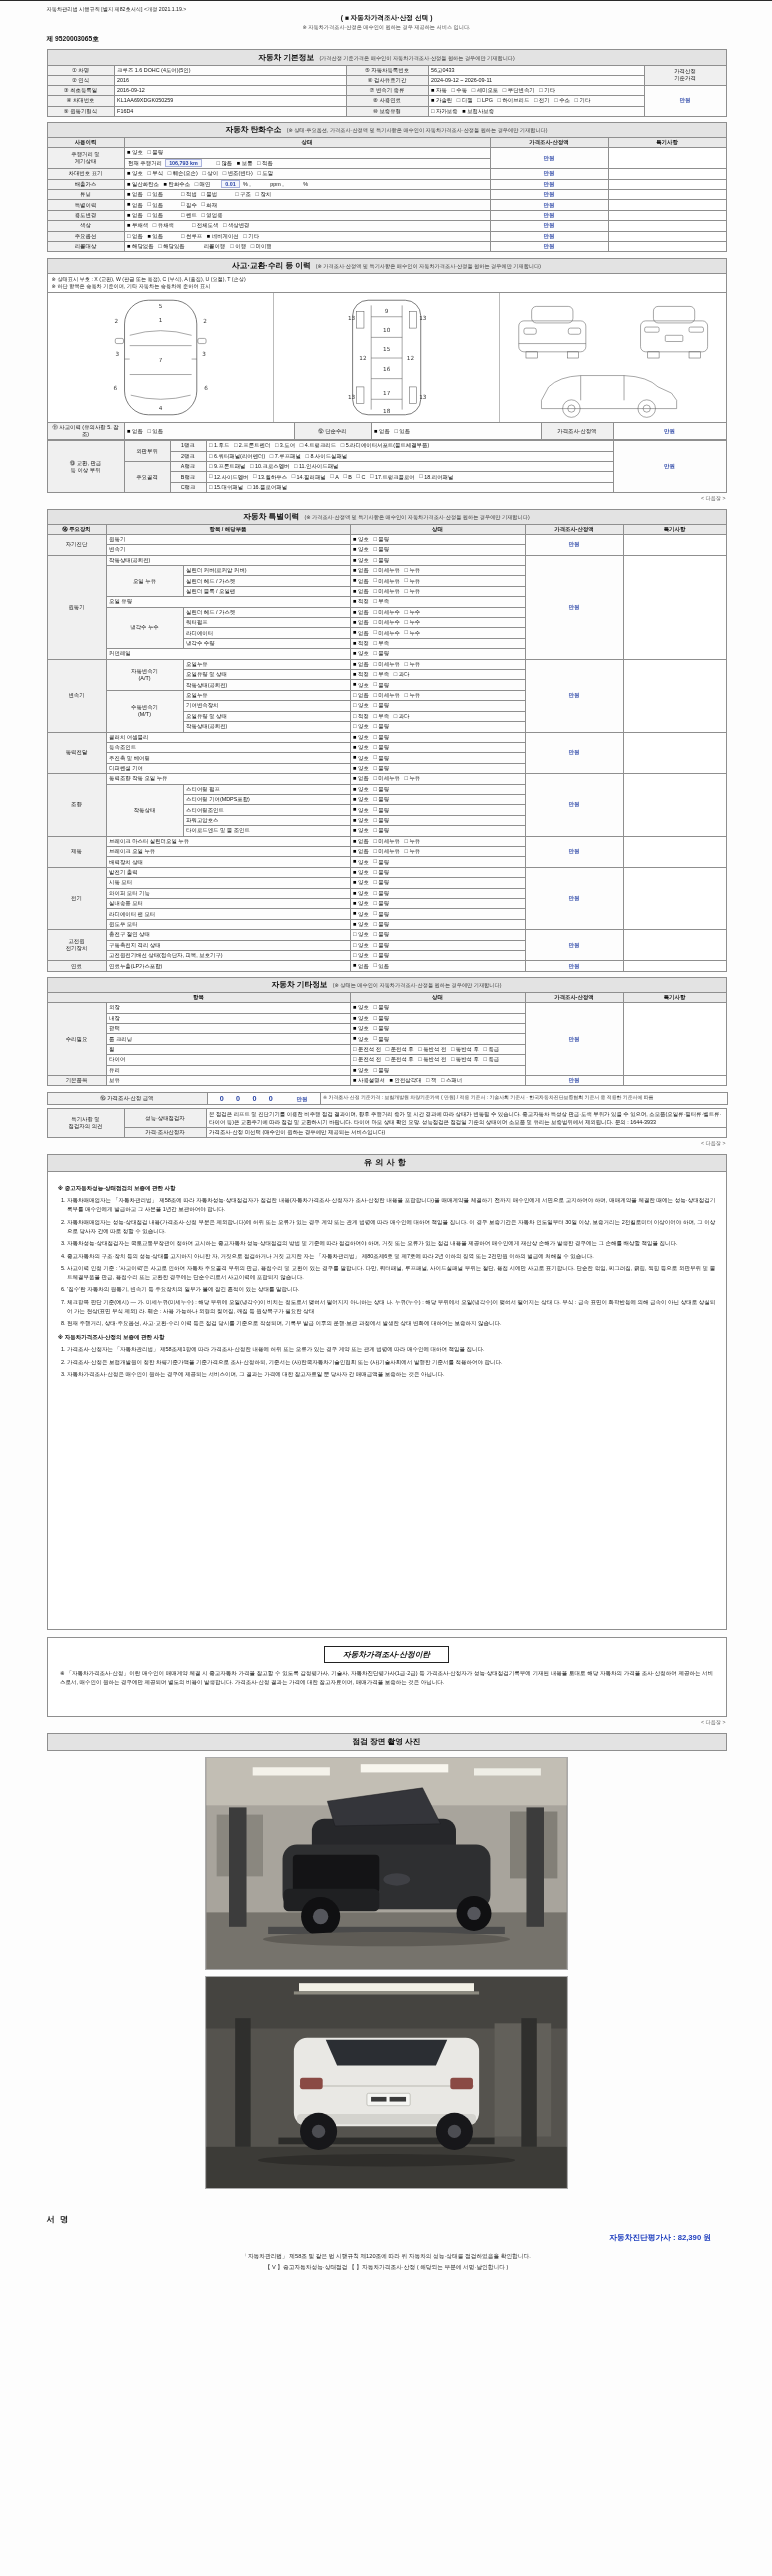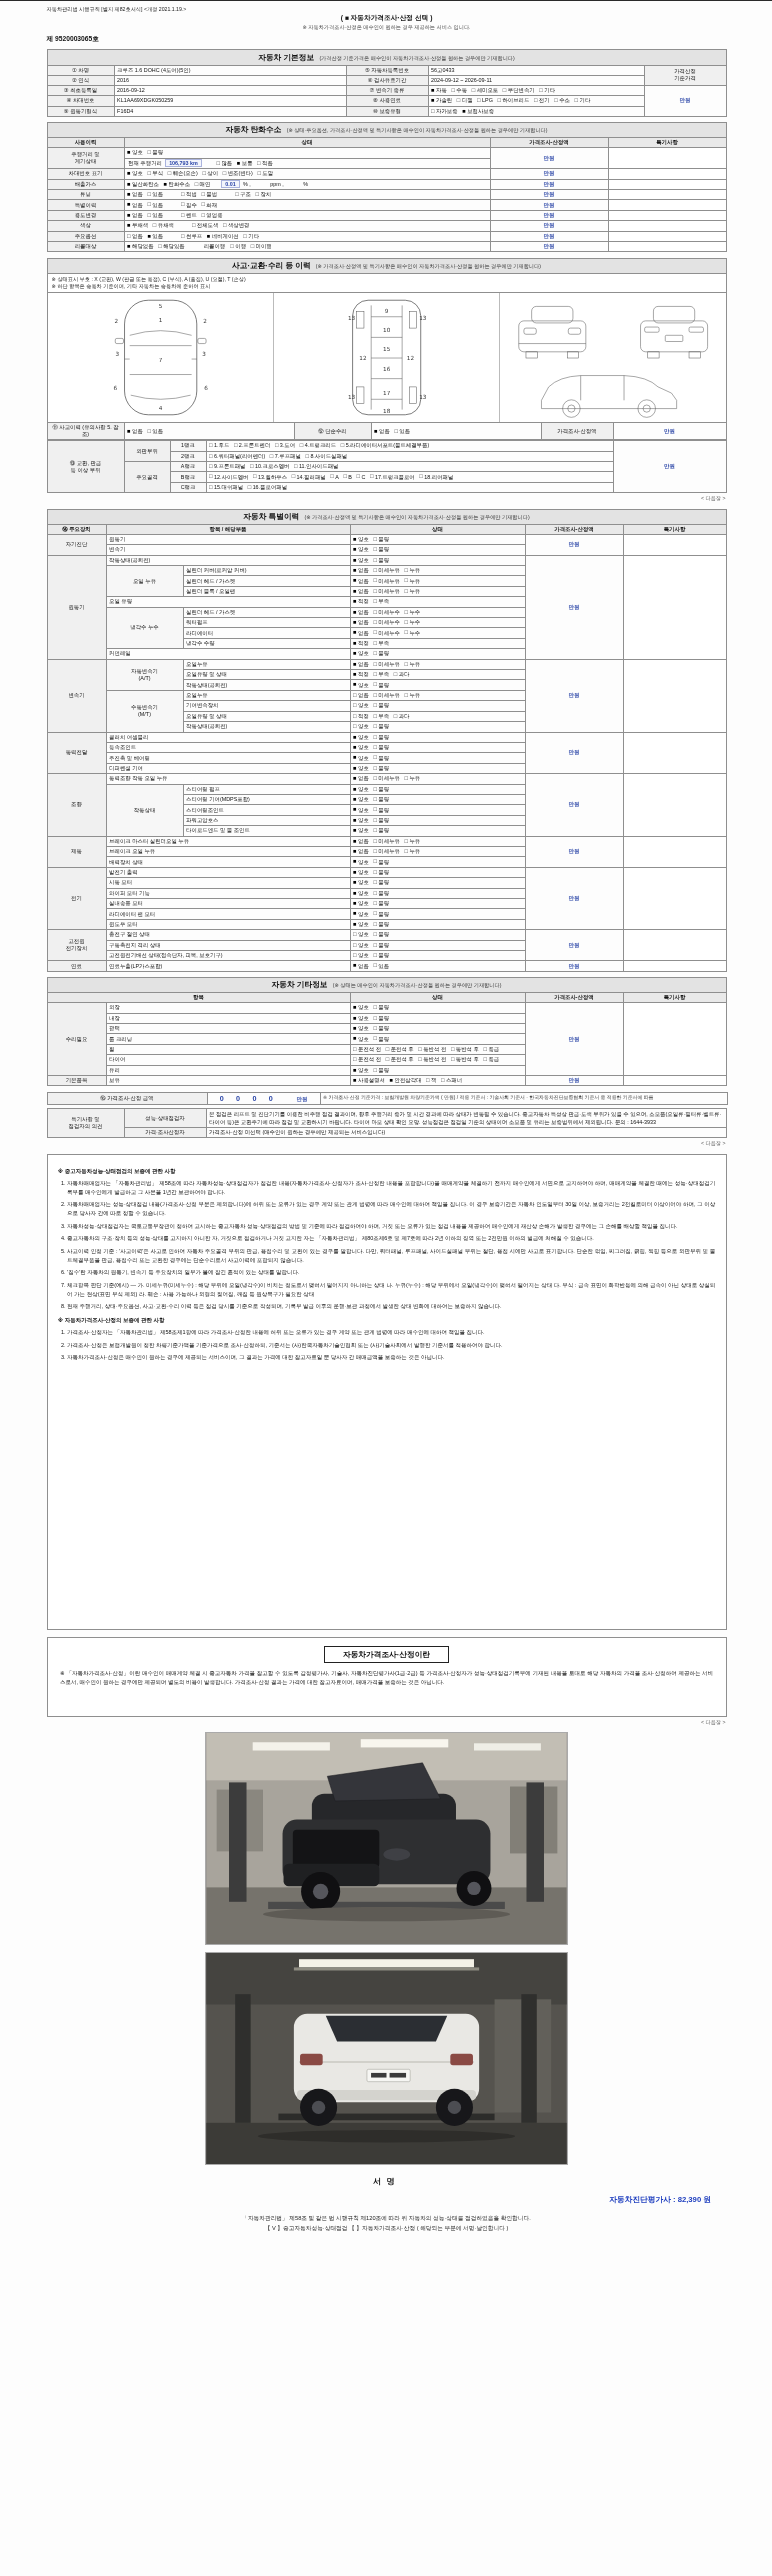--- a/index.html
+++ b/index.html
@@ -42,27 +42,27 @@
   .sumnote{font-size:4.9px;color:#333;text-align:left;}
   .notice-box{border:0.5px solid #8f8f8f;margin-top:6.2px;background:#fff;min-height:474px;}
   .notice-title{background:#e3e3e3;border-bottom:0.5px solid #8f8f8f;text-align:center;
                 font-size:8.2px;font-weight:bold;letter-spacing:3.1px;padding:2.6px 0;}
   .notice-body{padding:7.2px 10.3px;font-size:5.5px;line-height:1.62;text-align:justify;}
   .notice-sub{font-weight:bold;margin:5.2px 0 3.1px;}
   ol.nlist{margin:0 0 2.1px 9.3px;padding:0;}
   ol.nlist li{margin-bottom:3.6px;}
   .survey-box{border:0.5px solid #8f8f8f;margin-top:7.2px;background:#fff;padding:8.2px 12.4px;min-height:62px;}
   .survey-title{width:fit-content;margin:0 auto 6.2px;border:1px solid #222;padding:2.6px 17.5px;
-                font-weight:bold;font-size:7.7px;}
+                font-weight:bold;font-size:7.7px;font-style:italic;}
   .survey-text{font-size:5.5px;line-height:1.65;text-align:justify;}
   .photo-head{background:#e3e3e3;border:0.5px solid #8f8f8f;text-align:center;padding:2.6px 0;
               font-size:7.7px;font-weight:bold;margin-top:7.2px;}
   .photo{width:361px;height:211px;margin:6.2px auto;border:0.5px solid #aaa;background:#888;}
   .photo svg{display:block;width:100%;height:100%;}
-  .sign-label{text-align:center;font-size:8.2px;font-weight:bold;letter-spacing:5.2px;margin-top:11px;}
+  .sign-label{font-size:8.2px;font-weight:bold;letter-spacing:5.2px;margin-top:25px;}
   .fee{text-align:right;color:#1f3fbf;font-weight:bold;font-size:7.7px;margin:8.2px 15.5px 0;}
   .footer{margin-top:8.2px;text-align:center;font-size:5.7px;line-height:1.8;padding-bottom:15.5px;color:#222;}
   svg text{font-family:"DejaVu Sans",sans-serif;}
 </style>
 </head>
 <body>
 
 <div class="page">
 
   <div class="formref">자동차관리법 시행규칙 [별지 제82호서식] &lt;개정 2021.1.19.&gt;</div>
@@ -1296,20 +1296,21 @@
       </tr>
       <tr>
         <td class="lbl">가격·조사산정자</td>
         <td>가격조사·산정 미선택 (매수인이 원하는 경우에만 제공되는 서비스입니다)</td>
       </tr>
     </tbody>
   </table>
   <div class="nextpage">&lt; 다음장 &gt;</div>
 
   <div class="notice-box">
+    <div class="notice-title">유의사항</div>
     <div class="notice-body">
       <div class="notice-sub">※ 중고자동차성능·상태점검의 보증에 관한 사항</div>
       <ol class="nlist">
           <li class="nitem">자동차매매업자는 「자동차관리법」 제58조에 따라 자동차성능·상태점검자가 점검한 내용(자동차가격조사·산정자가 조사·산정한 내용을 포함합니다)을 매매계약을 체결하기 전까지 매수인에게 서면으로 고지하여야 하며, 매매계약을 체결한 때에는 성능·상태점검기록부를 매수인에게 발급하고 그 사본을 1년간 보관하여야 합니다.</li>
           <li class="nitem">자동차매매업자는 성능·상태점검 내용(가격조사·산정 부분은 제외합니다)에 허위 또는 오류가 있는 경우 계약 또는 관계 법령에 따라 매수인에 대하여 책임을 집니다. 이 경우 보증기간은 자동차 인도일부터 30일 이상, 보증거리는 2천킬로미터 이상이어야 하며, 그 이상으로 당사자 간에 따로 정할 수 있습니다.</li>
           <li class="nitem">자동차성능·상태점검자는 국토교통부장관이 정하여 고시하는 중고자동차 성능·상태점검의 방법 및 기준에 따라 점검하여야 하며, 거짓 또는 오류가 있는 점검 내용을 제공하여 매수인에게 재산상 손해가 발생한 경우에는 그 손해를 배상할 책임을 집니다.</li>
           <li class="nitem">중고자동차의 구조·장치 등의 성능·상태를 고지하지 아니한 자, 거짓으로 점검하거나 거짓 고지한 자는 「자동차관리법」 제80조제6호 및 제7호에 따라 2년 이하의 징역 또는 2천만원 이하의 벌금에 처해질 수 있습니다.</li>
           <li class="nitem">사고이력 인정 기준 : '사고이력'은 사고로 인하여 자동차 주요골격 부위의 판금, 용접수리 및 교환이 있는 경우를 말합니다. 다만, 쿼터패널, 루프패널, 사이드실패널 부위는 절단, 용접 시에만 사고로 표기합니다. 단순한 꺾임, 찌그러짐, 긁힘, 찍힘 등으로 외판부위 및 볼트체결부품을 판금, 용접수리 또는 교환한 경우에는 단순수리로서 사고이력에 포함되지 않습니다.</li>
           <li class="nitem">'침수'란 자동차의 원동기, 변속기 등 주요장치의 일부가 물에 잠긴 흔적이 있는 상태를 말합니다.</li>
           <li class="nitem">체크항목 판단 기준(예시) — 가. 미세누유(미세누수) : 해당 부위에 오일(냉각수)이 비치는 정도로서 맺혀서 떨어지지 아니하는 상태  나. 누유(누수) : 해당 부위에서 오일(냉각수)이 맺혀서 떨어지는 상태  다. 부식 : 금속 표면이 화학반응에 의해 금속이 아닌 상태로 상실되어 가는 현상(표면 부식 제외)  라. 훼손 : 사용 가능하나 외형의 찢어짐, 깨짐 등 원상복구가 필요한 상태</li>
@@ -1323,20 +1324,21 @@
         </ol>
     </div>
   </div>
 
   <div class="survey-box">
     <div class="survey-title">자동차가격조사·산정이란</div>
     <div class="survey-text">※ 「자동차가격조사·산정」이란 매수인이 매매계약 체결 시 중고자동차 가격을 참고할 수 있도록 감정평가사, 기술사, 자동차진단평가사(1급·2급) 등 가격조사·산정자가 성능·상태점검기록부에 기재된 내용을 토대로 해당 자동차의 가격을 조사·산정하여 제공하는 서비스로서, 매수인이 원하는 경우에만 제공되며 별도의 비용이 발생합니다. 가격조사·산정 결과는 가격에 대한 참고자료이며, 매매가격을 보증하는 것은 아닙니다.</div>
   </div>
   <div class="nextpage">&lt; 다음장 &gt;</div>
 
+  <div class="photo-head">점검 장면 촬영 사진</div>
 
   <div class="photo">
     <svg viewBox="0 0 700 410">
       <rect width="700" height="410" fill="#a8a49c"></rect>
       <rect width="700" height="92" fill="#c2beb4"></rect>
       <rect x="90" y="18" width="150" height="16" fill="#f4f2ea"></rect>
       <rect x="300" y="12" width="170" height="16" fill="#f8f6ee"></rect>
       <rect x="520" y="20" width="130" height="14" fill="#efeee6"></rect>
       <rect x="20" y="110" width="90" height="120" fill="#8a877f"></rect>
       <rect x="590" y="104" width="92" height="130" fill="#827f77"></rect>

